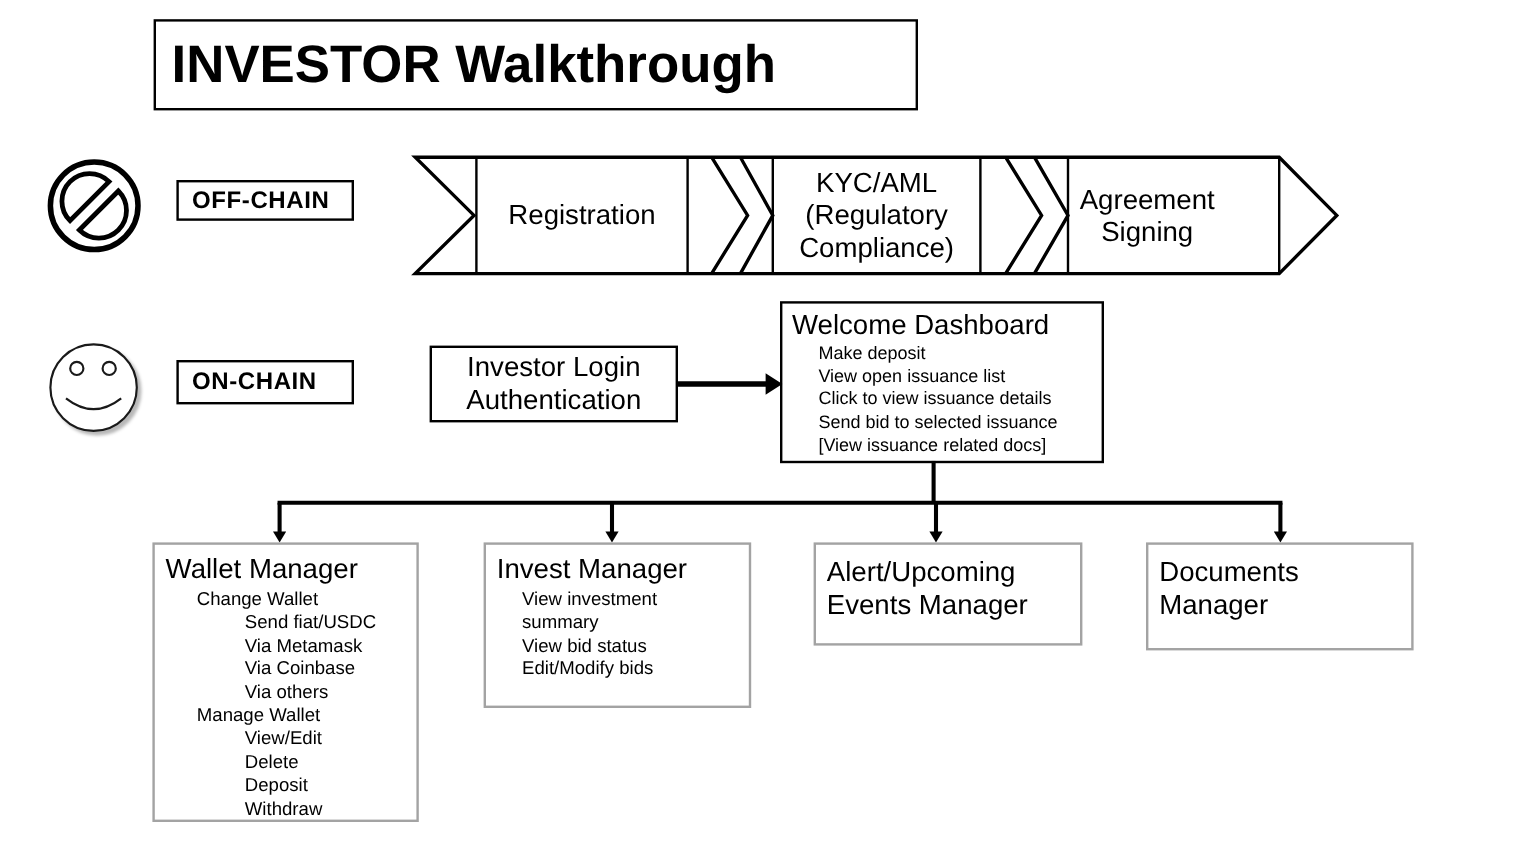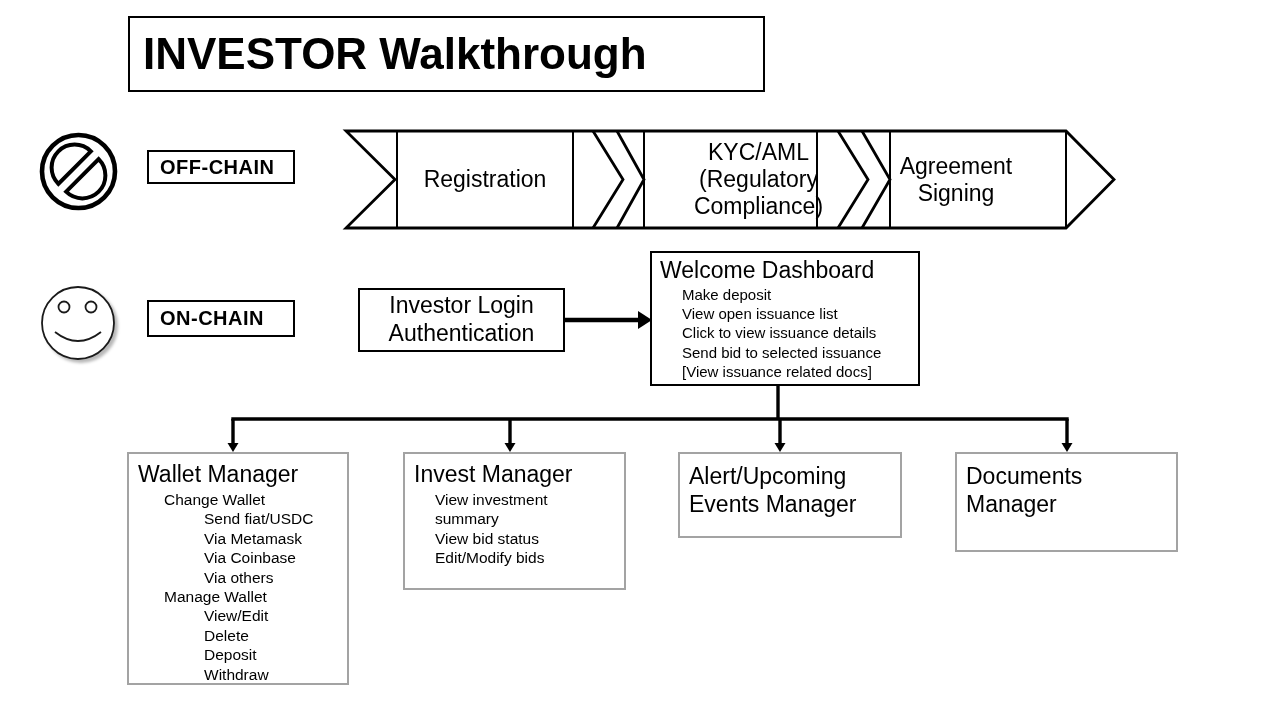--- a/index.html
+++ b/index.html
@@ -27,21 +27,21 @@
   .ban-svg{left:36px;top:129px;}
   .smiley-svg{left:37px;top:282px;filter:drop-shadow(3px 3px 1.5px rgba(0,0,0,0.28));}
 
   .ribbon-svg{position:absolute;left:340px;top:126px;}
 
   .step{
     position:absolute;top:131px;height:97px;display:flex;align-items:center;justify-content:center;
     text-align:center;font-size:23px;line-height:1.16;
   }
   .step.s1{left:397px;width:176px;}
-  .step.s2{left:672px;width:173px;}
+  .step.s2{left:644px;width:173px;}
   .step.s3{left:868px;width:176px;}
 
   .login-box{
     position:absolute;left:358px;top:288px;width:207px;height:64px;border:2px solid #000;
     display:flex;align-items:center;justify-content:center;text-align:center;
     font-size:23px;line-height:1.2;
   }
 
   .arrow-svg{position:absolute;left:563px;top:306px;}
   .tree-svg{position:absolute;left:220px;top:384px;}
@@ -52,21 +52,21 @@
   }
   .dash-title{font-size:23px;line-height:28px;white-space:nowrap;}
   .dash-items{margin-left:22px;margin-top:1px;}
   .dash-items .itm{font-size:15px;line-height:19.2px;white-space:nowrap;}
 
   .mgr-box{position:absolute;border:2px solid #a3a3a3;padding:6px 0 0 9px;}
   .mgr-title{font-size:23px;line-height:28px;}
   .mgr-box.wallet{left:127px;top:452px;width:222px;height:233px;}
   .mgr-box.invest{left:403px;top:452px;width:223px;height:138px;}
   .mgr-box.alerts{left:678px;top:452px;width:224px;height:86px;padding-top:8px;}
-  .mgr-box.docs{left:955px;top:452px;width:223px;height:100px;padding-top:8px;}
+  .mgr-box.docs{left:955px;top:452px;width:223px;height:90px;padding-top:8px;}
 
   .mgr-items{margin-top:2px;font-size:15.5px;line-height:19.4px;}
   .mgr-items .lv1{margin-left:26px;white-space:nowrap;}
   .mgr-items .lv2{margin-left:66px;white-space:nowrap;}
   .invest-items{margin-left:21px;width:158px;}
   .invest-items .itm{font-size:15.5px;line-height:19.4px;}
 </style>
 </head>
 <body>
 

